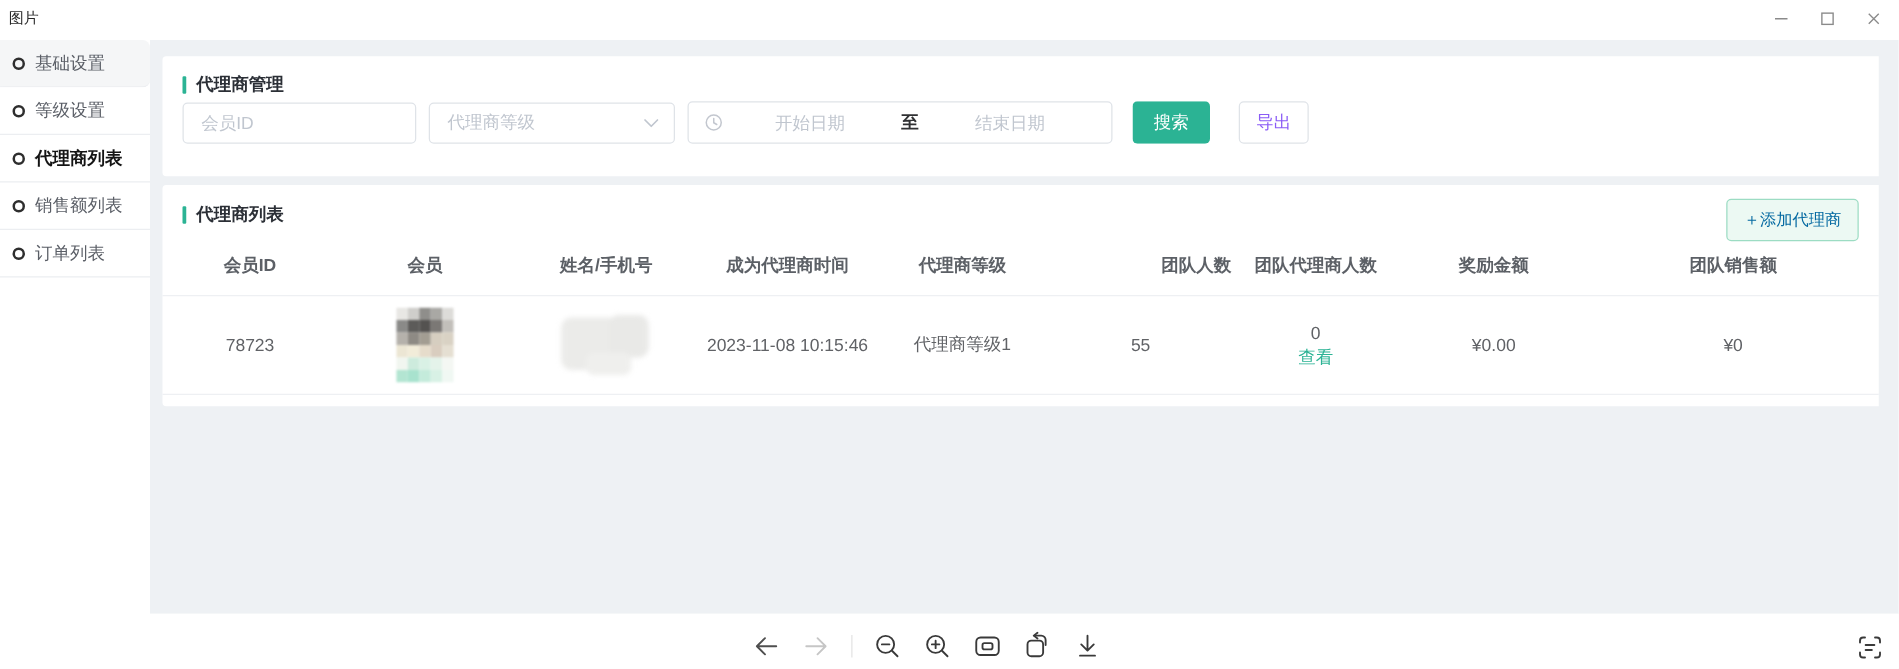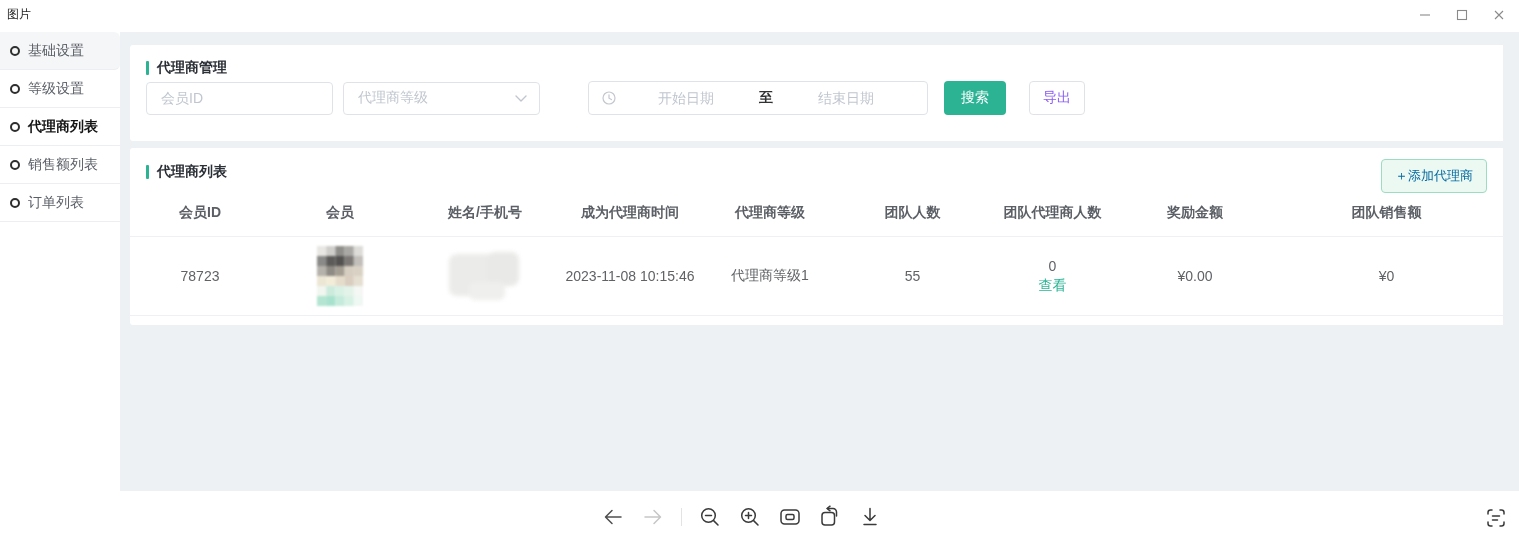--- a/index.html
+++ b/index.html
@@ -35,41 +35,41 @@
   .inp { height:33px; border:1px solid #dfe3e8; border-radius:4px; background:#fff; font-size:14px; color:#606266;
          padding:0 14px; outline:none; }
   .inp::placeholder { color:#c0c6cf; }
   .w-id { width:187px; margin-right:10px; }
   .w-name { width:187px; margin-right:10px; }
   .select-box { position:relative; width:197px; height:33px; border:1px solid #dfe3e8; border-radius:4px; background:#fff;
                 display:flex; align-items:center; padding:0 14px; margin-right:10px; cursor:pointer; }
   .select-box .ph { font-size:14px; color:#c0c6cf; }
   .select-box .chev { position:absolute; right:12px; top:12px; }
   .date-range { width:340px; height:33px; border:1px solid #dfe3e8; border-radius:4px; background:#fff;
-                display:flex; align-items:center; padding:16px 12px; margin-right:16px; cursor:text;margin-left:38px; }
+                display:flex; align-items:center; padding:16px 12px; margin-right:16px; cursor:text; }
   .date-range .dr-input { flex:1; border:none; outline:none; text-align:center; font-size:14px; color:#606266; background:transparent; min-width:0; }
   .date-range .dr-input::placeholder { color:#c0c6cf; }
   .date-range .sep { font-size:14px; color:#303133; font-weight:bold; padding:0 4px; white-space:nowrap; }
   .btn { height:34px; border-radius:4px; font-size:14px; display:inline-flex; align-items:center; justify-content:center;
          cursor:pointer; white-space:nowrap; border:1px solid transparent; }
   .btn-search { width:62px; background:#2bb394; color:#fff; margin-right:23px; }
   .btn-export { width:56px; background:#fff; color:#8b5cf6; border-color:#dfe3e8; }
 
   
   .table-title { position:absolute; left:16px; top:15px; }
   .btn-add { position:absolute; right:16px; top:11px; width:106px; height:34px; background:#ecf9f3;
              border:1px solid #9cdcc3; color:#0369a1; font-size:13px; }
   .tbl-row { position:absolute; left:0; right:0; display:flex; }
   .tbl-head { top:48px; height:34px; align-items:center; }
   .th { font-size:14px; font-weight:bold; color:#5c6066; text-align:center; white-space:nowrap; }
   .tbl-data { top:88px; height:80px; align-items:center; border-top:1px solid #eef0f3; border-bottom:1px solid #eef0f3; }
   .td { font-size:14px; color:#606266; text-align:center; white-space:nowrap; display:flex; flex-direction:column;
         align-items:center; justify-content:center; }
   .c0{width:140px;} .c1{width:140px;} .c2{width:150px;} .c3{width:140px;} .c4{width:140px;}
-  .c5{width:145px;} .c6{width:135px;} .c7{width:150px;} .c8{flex:1;}
+  .c5{width:145px;text-align:right;} .c6{width:135px;} .c7{width:150px;} .c8{flex:1;}
   .link-view { color:#2bb394; font-size:14px; cursor:pointer; margin-top:3px; }
 
   
   .avatar-mosaic { width:46px; height:60px; filter:blur(1px); }
   .name-blob { position:relative; width:72px; height:48px; filter:blur(2px); }
   .name-blob .b1 { position:absolute; left:0; top:2px; width:48px; height:42px; background:#ebebe9; border-radius:8px; }
   .name-blob .b2 { position:absolute; left:38px; top:0; width:32px; height:34px; background:#e9e9e7; border-radius:8px; }
   .name-blob .b3 { position:absolute; left:20px; top:30px; width:36px; height:18px; background:#efefed; border-radius:6px; }
 
   

